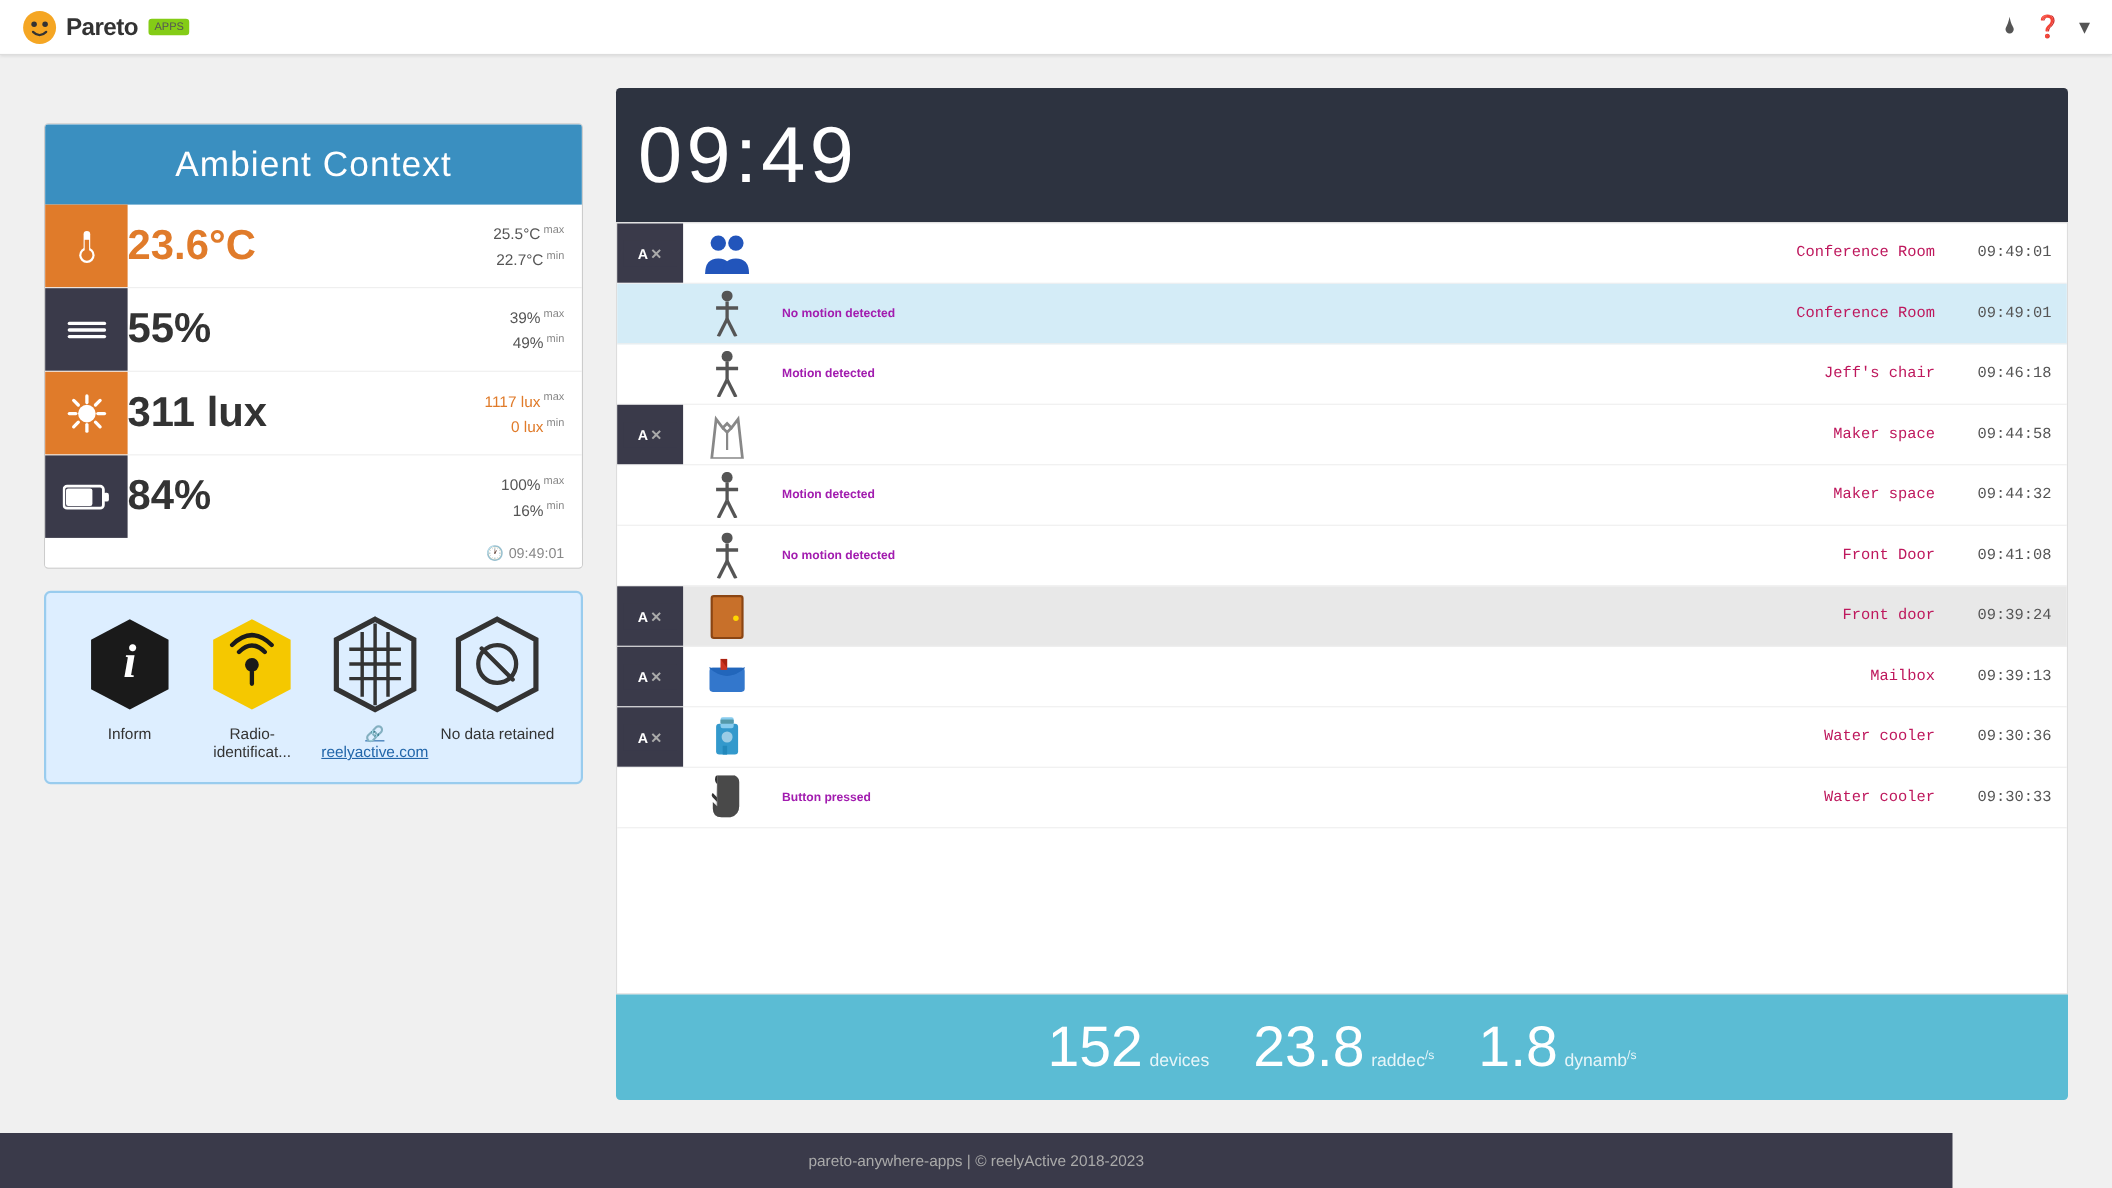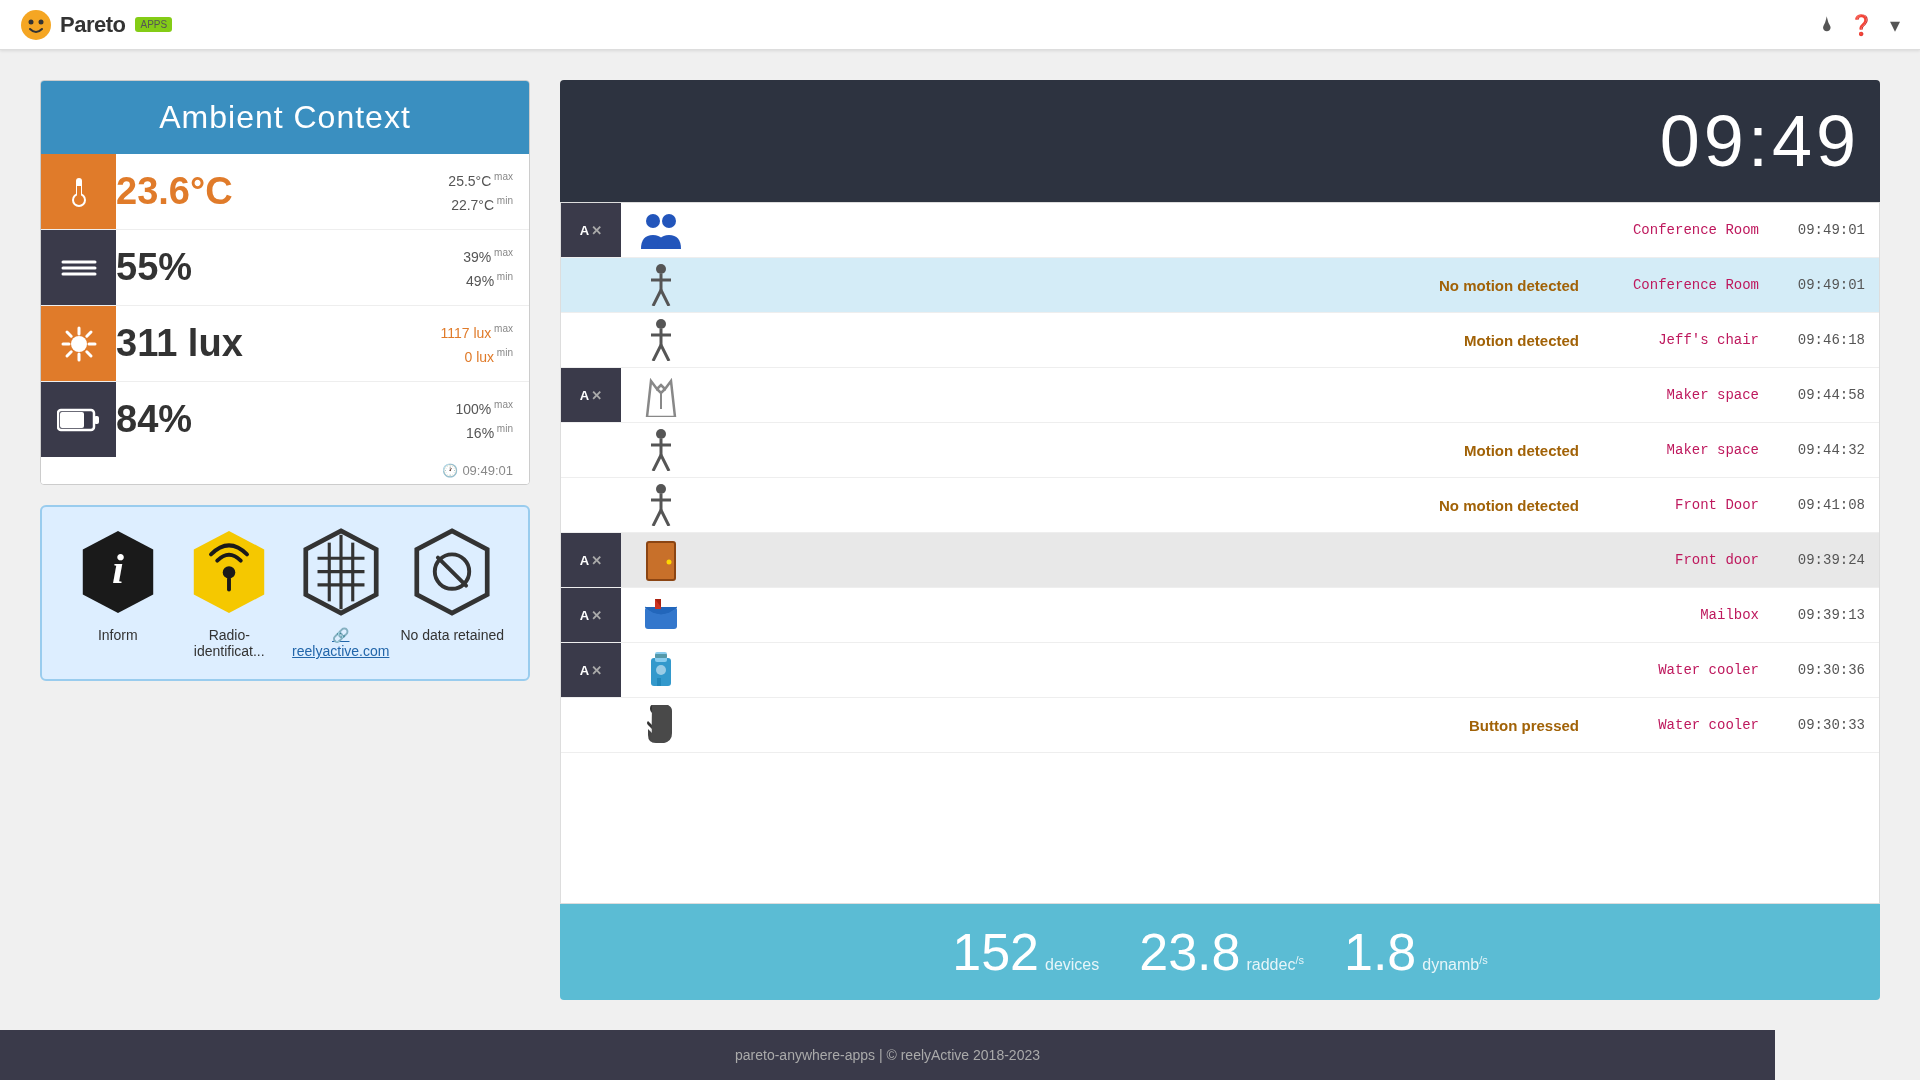--- a/index.html
+++ b/index.html
@@ -63,20 +63,21 @@
       padding: 30px 40px;
       height: calc(1080px - 50px - 50px);
     }
 
     
     .left-panel {
       display: flex;
       flex-direction: column;
       gap: 20px;
       width: 490px;
+      margin-top: 32px;
     }
 
     
     .ambient-card {
       background: white;
       border: 1px solid #ccc;
       border-radius: 4px;
       overflow: hidden;
     }
     .ambient-header {
@@ -176,21 +177,21 @@
     .right-panel {
       flex: 1;
       display: flex;
       flex-direction: column;
     }
 
     
     .clock-display {
       background: #2d3340;
       color: white;
-      text-align: right;
+      text-align: left;
       font-size: 72px;
       font-weight: 300;
       padding: 20px;
       border-radius: 4px 4px 0 0;
       letter-spacing: 4px;
     }
 
     
     .events-table {
       background: white;
@@ -234,25 +235,24 @@
       justify-content: center;
     }
     .ab-badge-x { color: #aaa; }
     .event-device-icon {
       display: flex;
       align-items: center;
       justify-content: center;
       font-size: 30px;
     }
     .event-description {
-      font-size: 15px;
+      font-size: 11px;
       font-weight: bold;
-      color: #a16207;
+      color: #a21caf;
       padding: 0 10px;
-      text-align: right;
     }
     .event-location {
       font-family: 'Courier New', monospace;
       font-size: 14px;
       color: #be185d;
       text-align: right;
       padding-right: 10px;
     }
     .event-time {
       font-family: 'Courier New', monospace;

